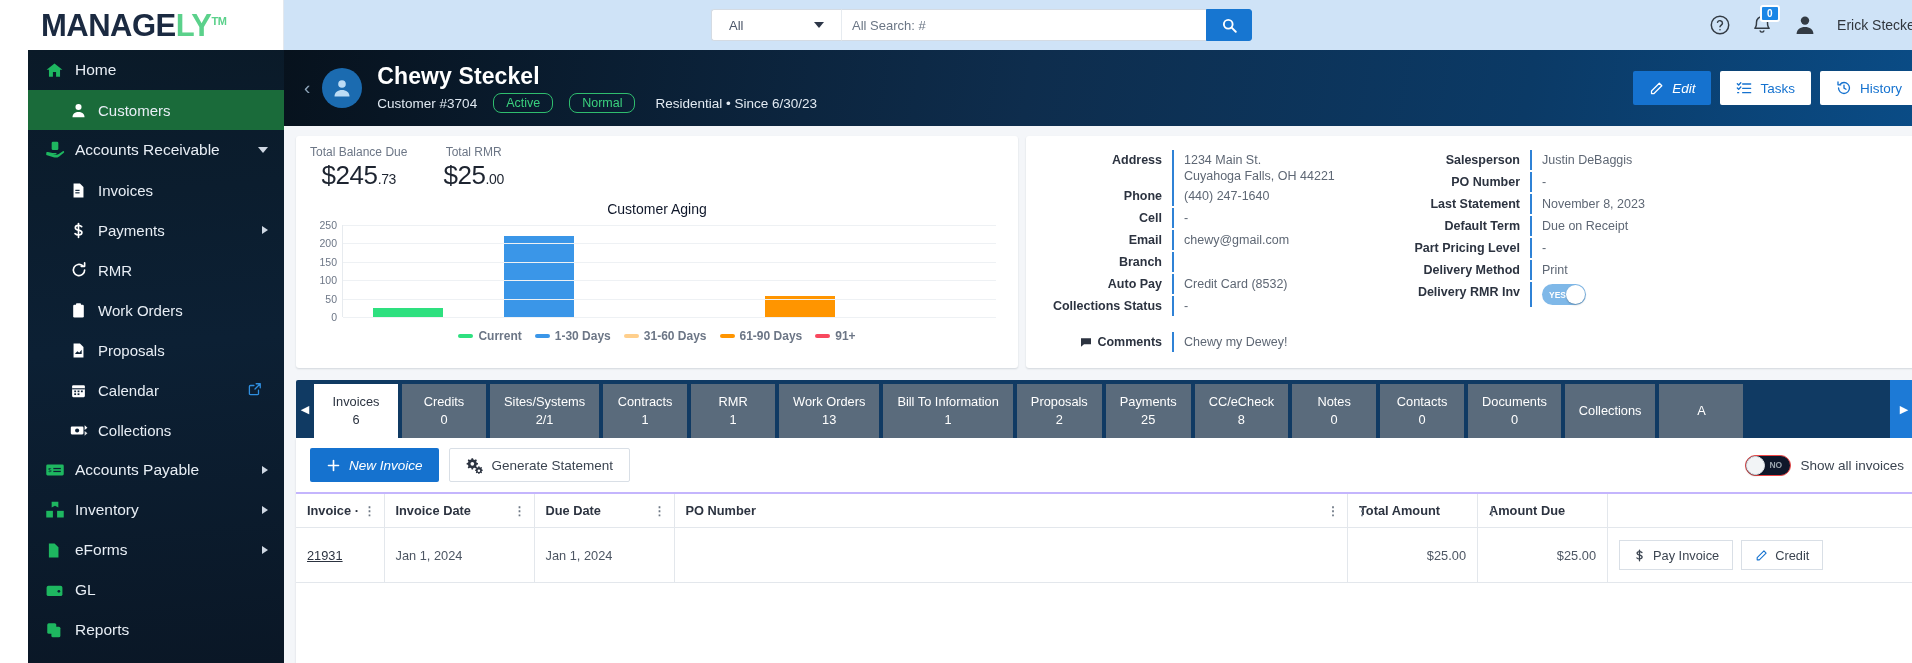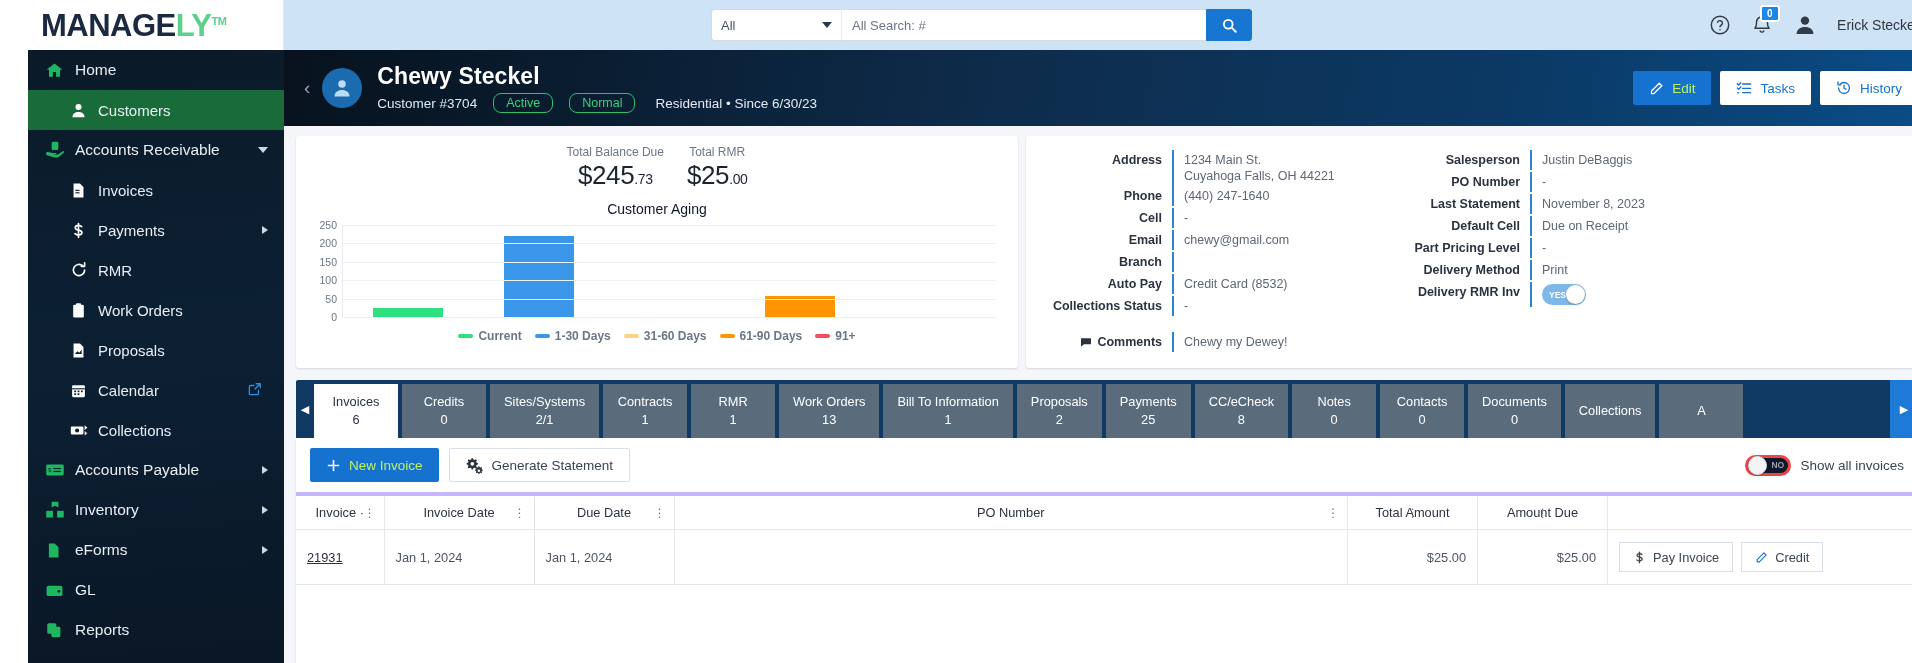--- a/index.html
+++ b/index.html
@@ -22,21 +22,21 @@
   .logo-a { color: #1b2a41; }
   .logo-b { color: #5bd18b; }
   .logo-tm { color: #5bd18b; font-size: 11px; vertical-align: super; font-weight: 700; }
 
   .topbar-mid { flex: 1; display: flex; align-items: center; justify-content: center; position: relative; }
   .searchwrap { display: flex; align-items: center; height: 32px; margin-left: -30px; }
   .search-select {
     width: 130px; height: 32px; background: #fff; border: 1px solid #d4dbe3;
     border-right: none; border-radius: 3px 0 0 3px;
     display: flex; align-items: center; justify-content: space-between;
-    padding: 0 9px; font-size: 13px; color: #4a5568;
+    padding: 0 17px; font-size: 13px; color: #4a5568;
   }
   .caret { width: 0; height: 0; border-left: 5px solid transparent; border-right: 5px solid transparent; border-top: 6px solid #2d3748; }
   .search-input {
     width: 365px; height: 32px; background: #fff; border: 1px solid #d4dbe3;
     border-left: 1px solid #e6ebf0; border-right: none;
     font-size: 13px; color: #4a5568; padding: 0 10px; outline: none;
     font-family: "Liberation Sans", sans-serif;
   }
   .search-input::placeholder { color: #6b7685; }
   .search-btn {
@@ -95,30 +95,30 @@
   .cust-meta { display: flex; align-items: center; gap: 16px; margin-top: 4px; }
   .cust-num { color: #dfe8f1; font-size: 13.5px; }
   .pill { border: 1px solid #2fbd6e; color: #3ad07d; font-size: 12.5px; border-radius: 8px; padding: 2px 12px; }
   .cust-type { color: #e2eaf2; font-size: 13.5px; margin-left: 4px; }
   .hdr-actions { margin-left: auto; display: flex; gap: 9px; }
   .btn {
     display: flex; align-items: center; gap: 8px; height: 34px; padding: 0 16px;
     font-size: 13.5px; border-radius: 2px; cursor: pointer; border: none; white-space: nowrap;
     font-family: "Liberation Sans", sans-serif;
   }
-  .btn-primary { background: #1572cf; color: #bef264; }
+  .btn-primary { background: #1572cf; color: #ffffff; font-style: italic; }
   .btn-white { background: #fff; color: #1572cf; }
 
   
   .cards { display: flex; gap: 8px; padding: 10px 22px 0 12px; flex: 0 0 auto; }
   .card { background: #fff; border-radius: 3px; box-shadow: 0 1px 2px rgba(10,25,50,.14); }
   .card-chart { width: 722px; flex: 0 0 722px; height: 232px; padding: 8px 14px 4px; }
   .card-info { flex: 1; height: 232px; padding: 14px 18px 8px 18px; display: flex; }
 
-  .totals { display: flex; justify-content: center; gap: 23px; }
+  .totals { display: flex; gap: 36px; }
   .tot { text-align: center; }
   .tot-lbl { font-size: 12px; color: #6c7686; line-height: 16px; }
   .tot-val { font-size: 26px; color: #1d2430; font-weight: 400; line-height: 30px; letter-spacing: -.4px; }
   .tot-val .cents { font-size: 14px; }
   .chart-title { text-align: center; font-size: 14px; color: #0f172a; margin-top: 7px; }
 
   .plot { position: relative; height: 92px; margin: 8px 0 0 0; padding-left: 32px; padding-right: 8px; }
   .yaxis { position: absolute; left: 0; top: 0; bottom: 0; width: 30px; }
   .ytick { position: absolute; right: 3px; font-size: 10.5px; color: #6c7686; transform: translateY(-50%); }
   .gridarea { position: relative; height: 100%; border-left: 1px solid #e7ebef; }
@@ -135,21 +135,21 @@
   .info-col.left { width: 340px; flex: 0 0 340px; margin-right: 18px; }
   .info-col.right { width: 340px; flex: 0 0 340px; }
   .inf-row { display: flex; align-items: flex-start; min-height: 22px; }
   .inf-lbl { width: 128px; flex: 0 0 128px; text-align: right; font-size: 12.5px; color: #2c3340; font-weight: 700; padding-right: 10px; padding-top: 2px; line-height: 16px; }
   .inf-val { border-left: 2px solid #2f82d6; padding-left: 10px; font-size: 12.5px; color: #5e6774; line-height: 16px; padding-top: 2px; padding-bottom: 2px; min-height: 20px; flex: 1; }
   .inf-sep { height: 14px; }
   .cmt-lbl { display: flex; align-items: center; justify-content: flex-end; gap: 5px; }
   .toggle { width: 44px; height: 21px; border-radius: 11px; background: #7fb8e8; position: relative; display: inline-flex; align-items: center; cursor: pointer; }
   .toggle .knob { position: absolute; right: 1px; width: 19px; height: 19px; border-radius: 50%; background: #fff; box-shadow: 0 1px 2px rgba(0,0,0,.25); }
   .toggle .t-txt { font-size: 8.5px; color: #fff; font-weight: 700; margin-left: 7px; }
-  .toggle.off { background: #0f172a; border: 3px solid #ef4444; width: 46px; }
+  .toggle.off { background: #0f172a; border: 1px solid #ef4444; width: 46px; }
   .toggle.off .knob { left: 0px; background: #f2f4f6; border: 1px solid #dfe3e8; }
   .toggle.off .t-txt { color: #9aa3ad; margin-left: 23px; }
 
   
   .tabs-wrap {
     margin: 12px 22px 0 12px; background: #103a63; display: flex; align-items: stretch;
     height: 58px; flex: 0 0 58px; border-radius: 2px 2px 0 0; position: relative; overflow: hidden;
   }
   .tab-arrow { width: 18px; flex: 0 0 18px; display: flex; align-items: center; justify-content: center; color: #fff; font-size: 11px; cursor: pointer; }
   .tab-arrow.right { background: #1d7ad6; width: 28px; flex: 0 0 28px; }
@@ -164,22 +164,22 @@
 
   
   .panel { margin: 0 22px 0 12px; background: #fff; flex: 1; min-height: 0; box-shadow: 0 1px 2px rgba(10,25,50,.12); }
   .panel-toolbar { display: flex; align-items: center; padding: 10px 14px; gap: 10px; }
   .btn-flat { border: 1px solid #d9dfe6; background: #fff; color: #3b4450; }
   .toolbar-right { margin-left: auto; display: flex; align-items: center; gap: 9px; }
   .toolbar-right .lbl { font-size: 13.5px; color: #3b4450; }
 
   table.grid { width: 100%; border-collapse: collapse; table-layout: fixed; }
   table.grid th {
-    text-align: center; font-size: 12.8px; font-weight: 400; color: #2c3340;
-    padding: 9px 11px; border-top: 4px solid #c4b5fd; border-bottom: 1px solid #e3e7ec;
+    text-align: left; font-size: 12.8px; font-weight: 700; color: #2c3340;
+    padding: 9px 11px; border-top: 2px solid #c4b5fd; border-bottom: 1px solid #e3e7ec;
     border-right: 1px solid #e3e7ec; background: #fff; position: relative; height: 34px;
   }
   table.grid th .kebab { position: absolute; right: 8px; top: 50%; transform: translateY(-50%); color: #6e7885; letter-spacing: 0; font-size: 12px; line-height: 5px; cursor: pointer; }
   table.grid td {
     font-size: 12.8px; color: #4d5663; padding: 12px 11px;
     border-bottom: 1px solid #e3e7ec; border-right: 1px solid #e3e7ec; height: 46px;
   }
   td.num, th.num { text-align: right; }
   th.num .kebab { right: auto; left: 8px; }
   .link { color: #2c3340; text-decoration: underline; cursor: pointer; }
@@ -601,21 +601,21 @@
                     <div>-</div>
                   </div>
                 </div>
                 <div class="inf-row">
                   <div class="inf-lbl">Last Statement</div>
                   <div class="inf-val">
                     <div>November 8, 2023</div>
                   </div>
                 </div>
                 <div class="inf-row">
-                  <div class="inf-lbl">Default Cell</div>
+                  <div class="inf-lbl">Default Term</div>
                   <div class="inf-val">
                     <div>Due on Receipt</div>
                   </div>
                 </div>
                 <div class="inf-row">
                   <div class="inf-lbl">Part Pricing Level</div>
                   <div class="inf-val">
                     <div>-</div>
                   </div>
                 </div>

